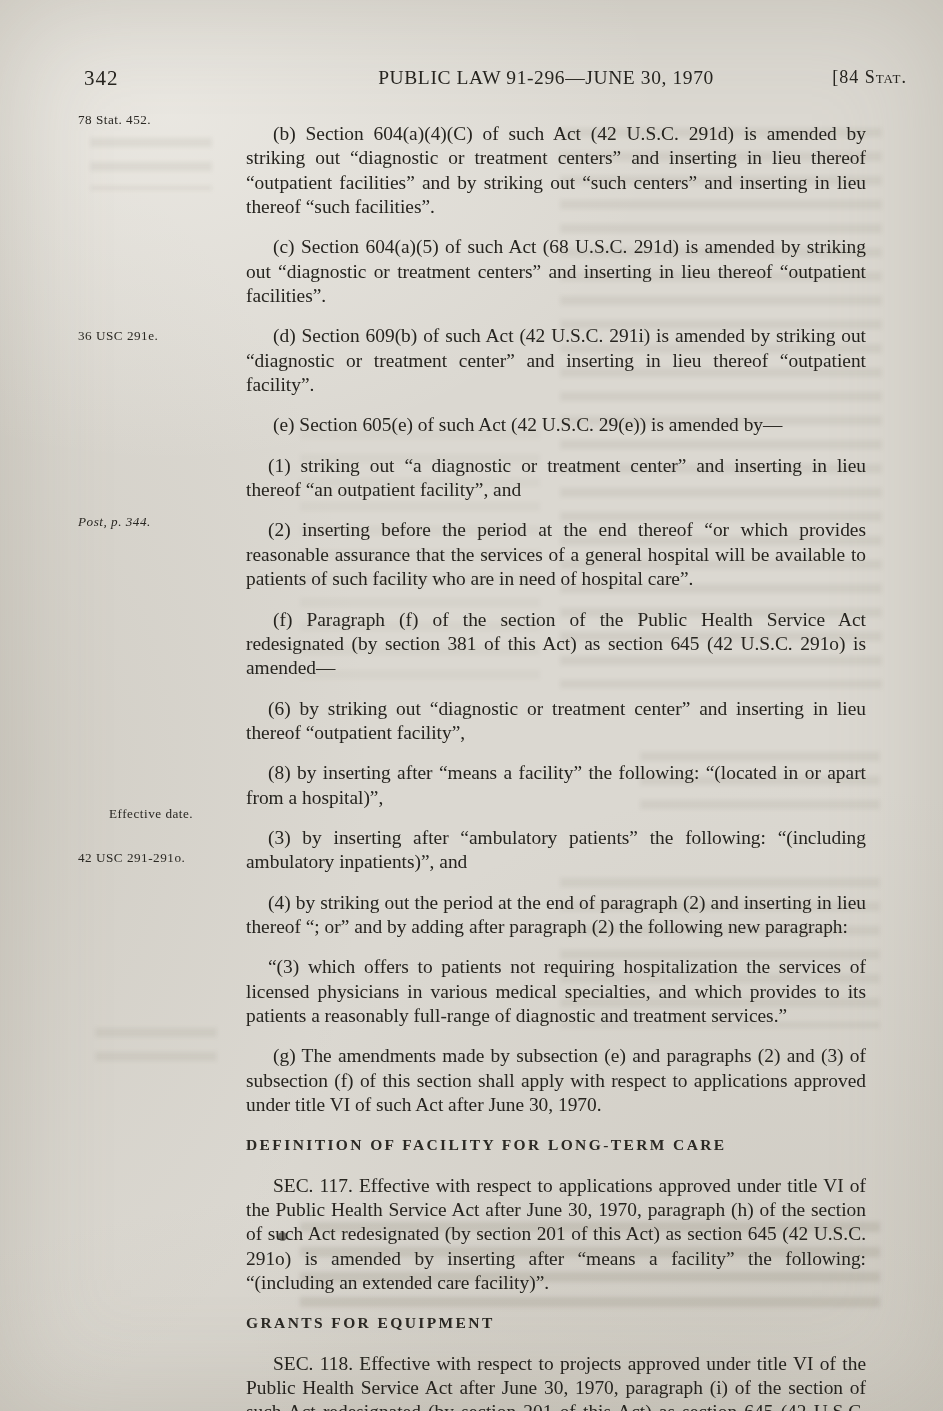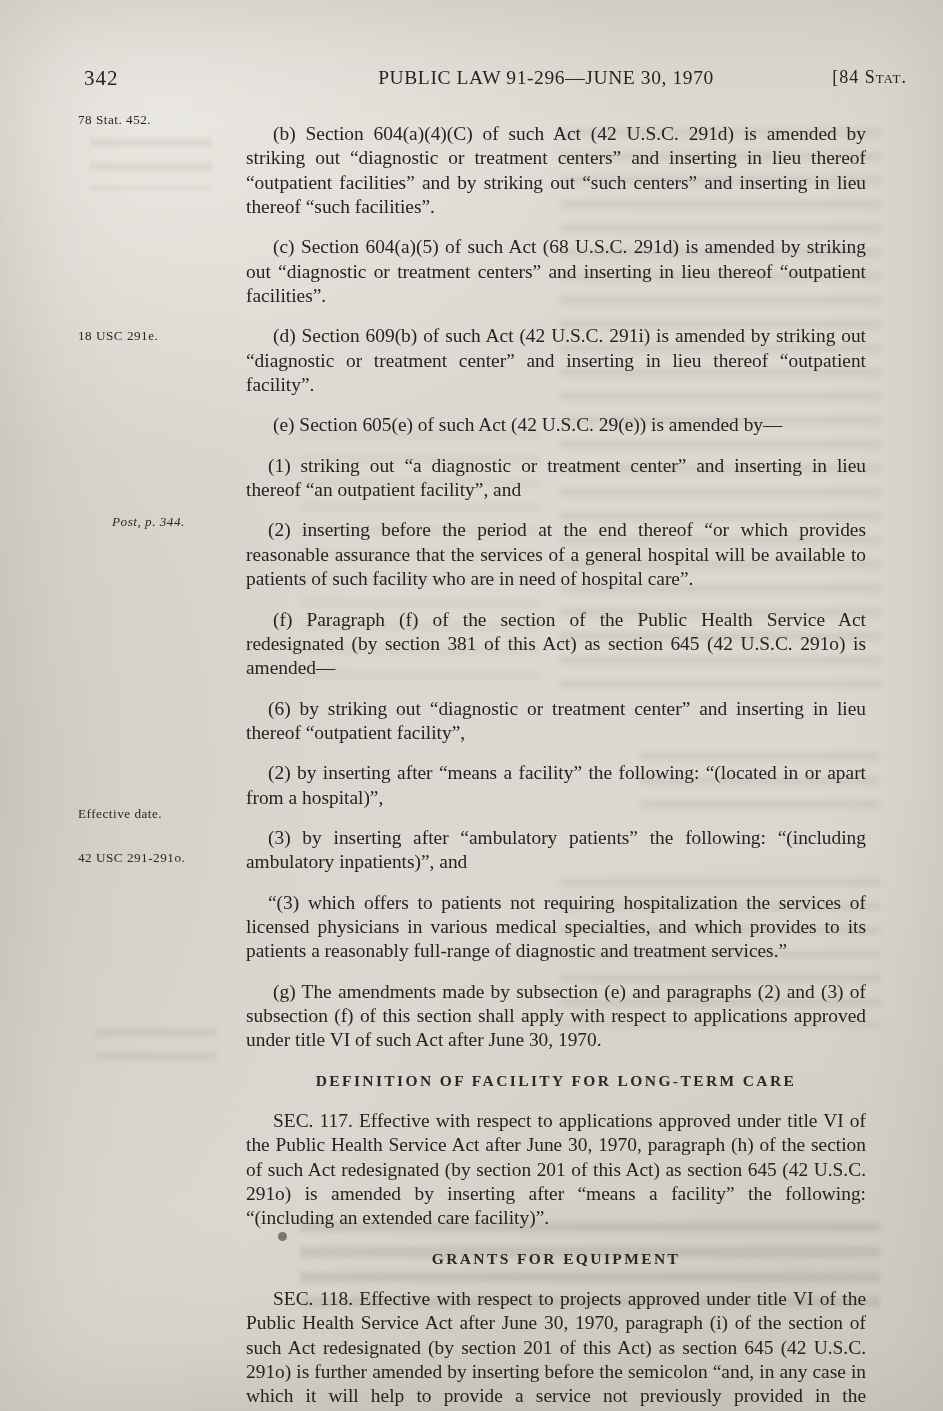--- a/index.html
+++ b/index.html
@@ -40,21 +40,21 @@
   .column{
     position:absolute;left:230px;top:106px;width:652px;
     font-size:19.4px;line-height:24.35px;
     text-align:justify;
   }
   .column p{margin:16px;}
   .para{text-indent:27px;}
   .sub{margin-left:33px;text-indent:22px;}
   .crosshead{
     margin:14px 0 16px 0;
-    text-align:center;text-indent:0;
+    text-align:left;text-indent:0;
     font-size:15.5px;font-weight:bold;letter-spacing:2.4px;
     color:#2b2924;
   }
   
   .ghost{
     position:absolute;
     background:repeating-linear-gradient(180deg,
       rgba(125,119,102,.10) 0px, rgba(125,119,102,.10) 9px,
       rgba(125,119,102,0) 9px, rgba(125,119,102,0) 24px);
     filter:blur(2.2px);
@@ -84,36 +84,37 @@
   <div class="ghost strong" style="left:300px;top:1222px;width:580px;height:98px;"></div>
   <div class="speck"></div>
 
   <header class="running-head">
     <span class="pageno">342</span>
     <span class="running-title">PUBLIC LAW 91-296—JUNE 30, 1970</span>
     <span class="stat-vol">[84 Stat.</span>
   </header>
 
   <div class="note" style="top:112px;">78 Stat. 452.</div>
-  <div class="note" style="top:328px;">18 USC 291e.</div>
-  <div class="note italic" style="top:514px;margin-left:34px;">Post, p. 344.</div>
-  <div class="note" style="top:806px;">Effective date.</div>
+  <div class="note" style="top:328px;">36 USC 291e.</div>
+  <div class="note italic" style="top:514px;">Post, p. 344.</div>
+  <div class="note" style="top:806px;margin-left:31px;">Effective date.</div>
   <div class="note" style="top:850px;">42 USC 291-291o.</div>
 
   <main class="column">
     <p class="para">(b) Section 604(a)(4)(C) of such Act (42 U.S.C. 291d) is amended by striking out “diagnostic or treatment centers” and inserting in lieu thereof “outpatient facilities” and by striking out “such centers” and inserting in lieu thereof “such facilities”.</p>
     <p class="para">(c) Section 604(a)(5) of such Act (68 U.S.C. 291d) is amended by striking out “diagnostic or treatment centers” and inserting in lieu thereof “outpatient facilities”.</p>
     <p class="para">(d) Section 609(b) of such Act (42 U.S.C. 291i) is amended by striking out “diagnostic or treatment center” and inserting in lieu thereof “outpatient facility”.</p>
     <p class="para">(e) Section 605(e) of such Act (42 U.S.C. 29(e)) is amended by—</p>
     <p class="sub">(1) striking out “a diagnostic or treatment center” and inserting in lieu thereof “an outpatient facility”, and</p>
     <p class="sub">(2) inserting before the period at the end thereof “or which provides reasonable assurance that the services of a general hospital will be available to patients of such facility who are in need of hospital care”.</p>
     <p class="para">(f) Paragraph (f) of the section of the Public Health Service Act redesignated (by section 381 of this Act) as section 645 (42 U.S.C. 291o) is amended—</p>
     <p class="sub">(6) by striking out “diagnostic or treatment center” and inserting in lieu thereof “outpatient facility”,</p>
-    <p class="sub">(2) by inserting after “means a facility” the following: “(located in or apart from a hospital)”,</p>
+    <p class="sub">(8) by inserting after “means a facility” the following: “(located in or apart from a hospital)”,</p>
     <p class="sub">(3) by inserting after “ambulatory patients” the following: “(including ambulatory inpatients)”, and</p>
+    <p class="sub">(4) by striking out the period at the end of paragraph (2) and inserting in lieu thereof “; or” and by adding after paragraph (2) the following new paragraph:</p>
     <p class="sub">“(3) which offers to patients not requiring hospitalization the services of licensed physicians in various medical specialties, and which provides to its patients a reasonably full-range of diagnostic and treatment services.”</p>
     <p class="para">(g) The amendments made by subsection (e) and paragraphs (2) and (3) of subsection (f) of this section shall apply with respect to applications approved under title VI of such Act after June 30, 1970.</p>
     <p class="crosshead">DEFINITION OF FACILITY FOR LONG-TERM CARE</p>
     <p class="para">SEC. 117. Effective with respect to applications approved under title VI of the Public Health Service Act after June 30, 1970, paragraph (h) of the section of such Act redesignated (by section 201 of this Act) as section 645 (42 U.S.C. 291o) is amended by inserting after “means a facility” the following: “(including an extended care facility)”.</p>
     <p class="crosshead">GRANTS FOR EQUIPMENT</p>
     <p class="para">SEC. 118. Effective with respect to projects approved under title VI of the Public Health Service Act after June 30, 1970, paragraph (i) of the section of such Act redesignated (by section 201 of this Act) as section 645 (42 U.S.C. 291o) is further amended by inserting before the semicolon “and, in any case in which it will help to provide a service not previously provided in the community, equipment of any buildings”.</p>
   </main>
 
 </div>
 

